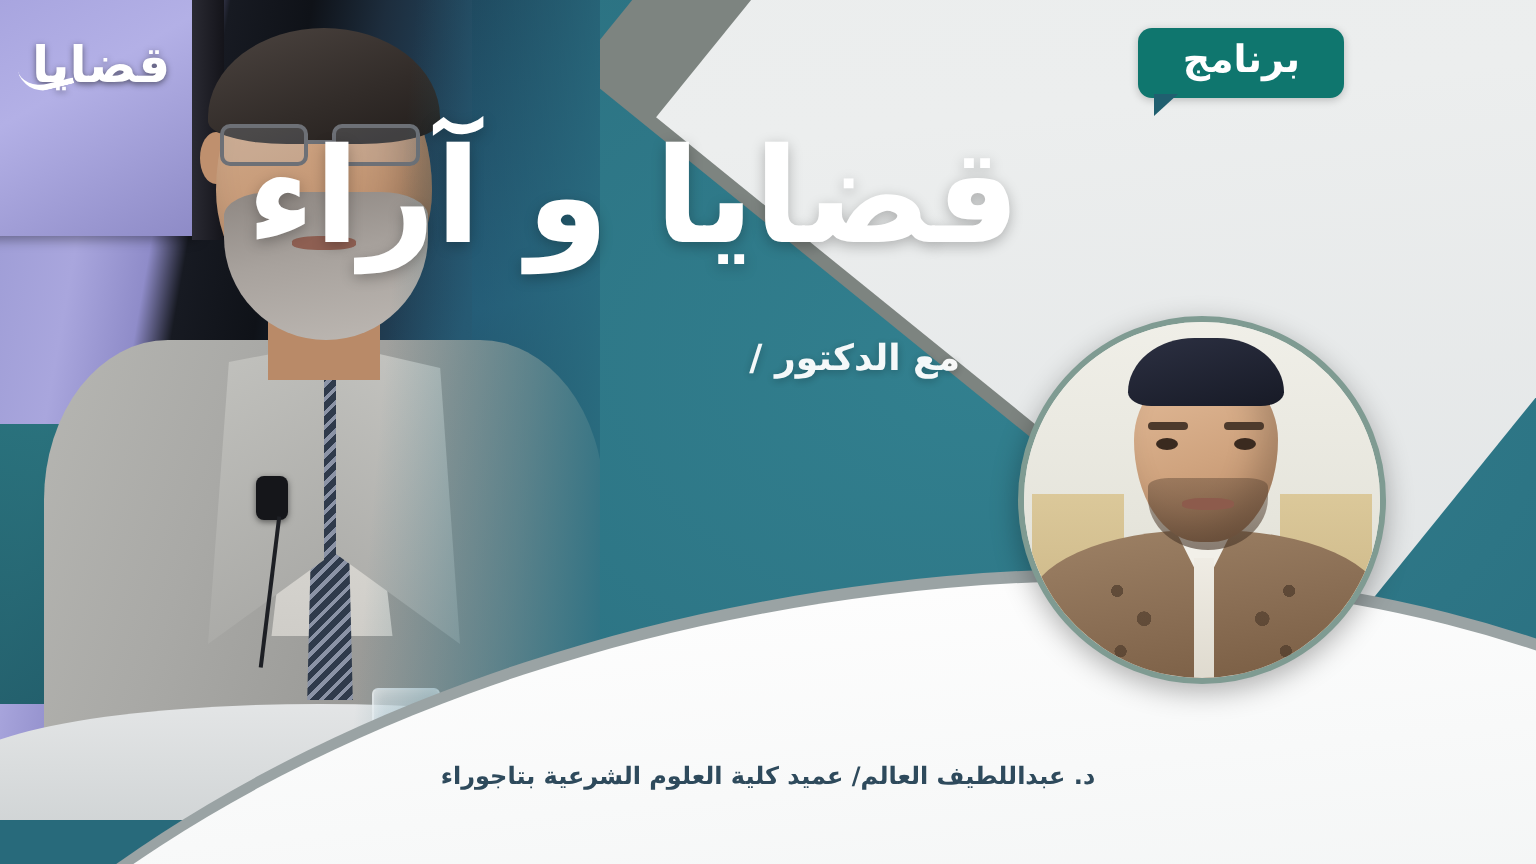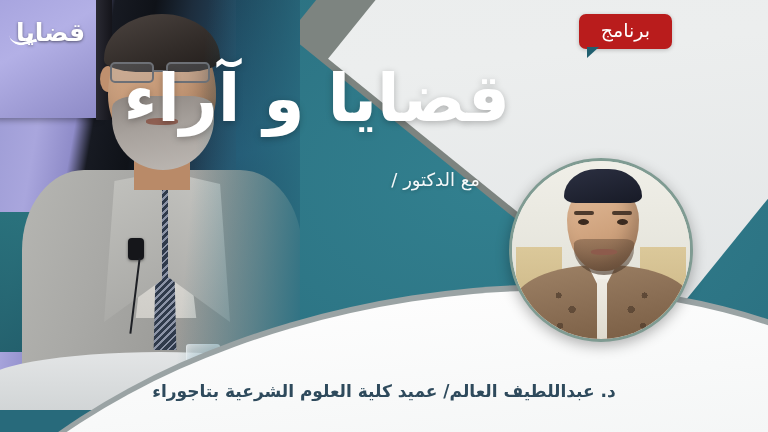--- a/index.html
+++ b/index.html
@@ -256,26 +256,26 @@
     transform:rotate(-14deg);
   }
 
   
   .badge-wrap {
     position:absolute;
     right:96px; top:14px;
     z-index:40;
   }
   .badge {
-    background:#b91c1c;
+    background:#0f766e;
     color:#ffffff;
     padding:7px 22px 9px;
     border-radius:7px;
     font-size:19px;
-    font-weight:normal;
+    font-weight:bold;
     line-height:1;
     box-shadow:0 1px 4px rgba(0,0,0,.22);
   }
   .badge-tail {
     position:absolute;
     left:8px; bottom:-9px;
     width:0; height:0;
     border-left:12px solid #205f6f;
     border-bottom:11px solid transparent;
   }
@@ -301,21 +301,21 @@
     right:288px; top:166px;
     z-index:40;
     text-align:center;
     color:#ffffff;
     line-height:1.5;
     white-space:nowrap;
   }
   .subtitle .line1 {
     display:block;
     font-size:18px;
-    font-weight:normal;
+    font-weight:bold;
     opacity:.95;
     text-shadow:0 1px 4px rgba(0,0,0,.28);
   }
   .subtitle .line2 {
     display:block;
     font-size:23px;
     font-weight:bold;
     margin-top:3px;
     text-shadow:0 1px 4px rgba(0,0,0,.3);
   }
@@ -421,21 +421,21 @@
   }
 
   
   .caption {
     position:absolute;
     left:0; right:0;
     top:381px;
     z-index:50;
     text-align:center;
     color:#2e4a5c;
-    font-size:17px;
+    font-size:12px;
     font-weight:bold;
     letter-spacing:.1px;
     white-space:nowrap;
   }
 </style>
 </head>
 <body>
 
 <div id="stage">
 

